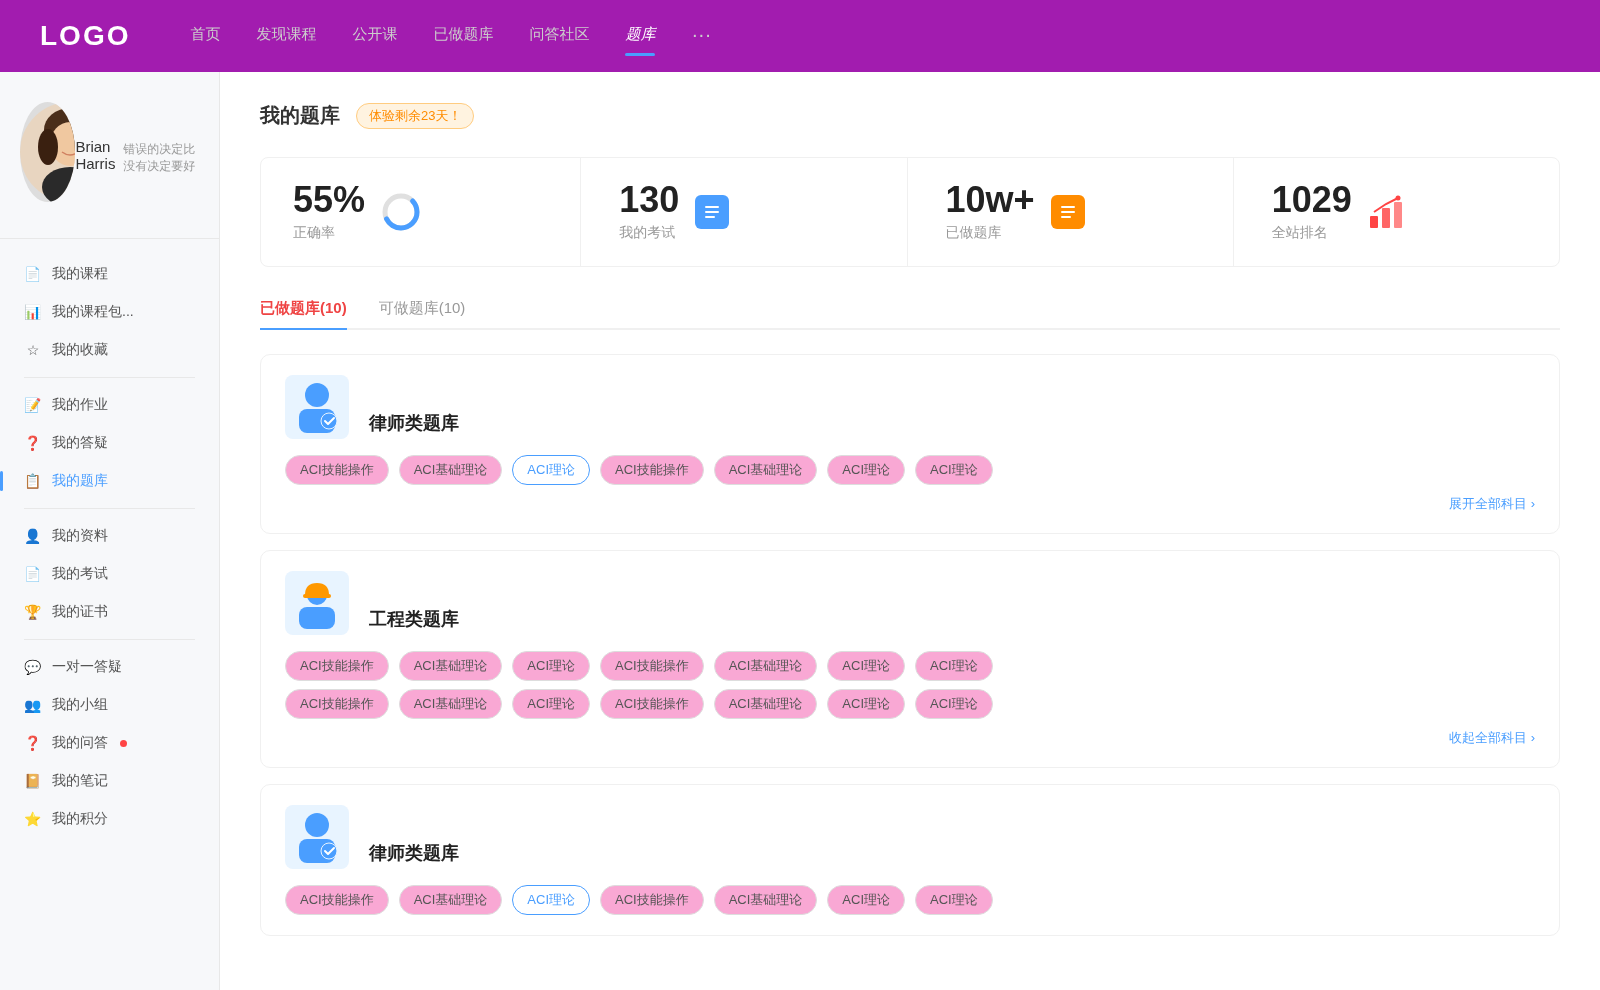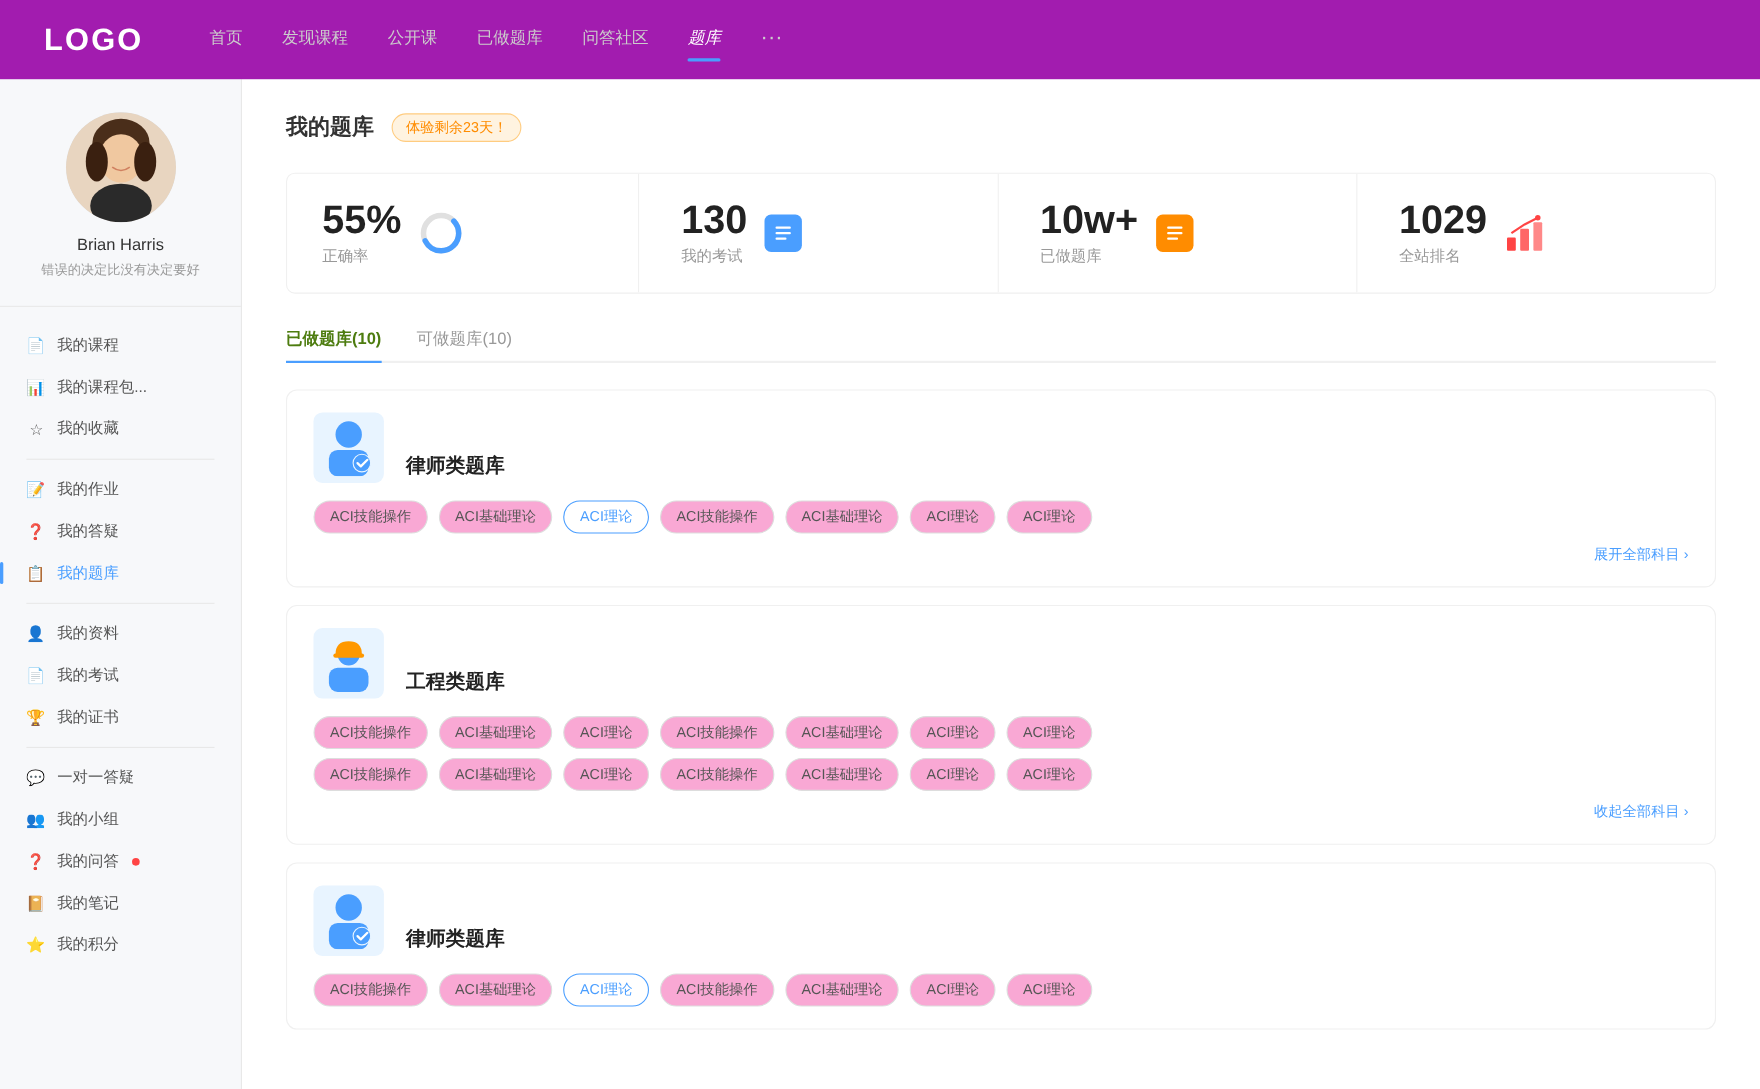--- a/index.html
+++ b/index.html
@@ -107,21 +107,21 @@
     
     .sidebar {
       width: 220px;
       background: #f7f8fa;
       padding: 30px 0;
       flex-shrink: 0;
       border-right: 1px solid #e8e8e8;
     }
     .sidebar-profile {
       display: flex;
-      flex-direction: column;
+      flex-direction: row;
       align-items: center;
       padding: 0 20px 24px;
       border-bottom: 1px solid #e8e8e8;
       margin-bottom: 16px;
     }
     .sidebar-avatar {
       width: 100px;
       height: 100px;
       border-radius: 50%;
       background: #ddd;
@@ -277,21 +277,21 @@
       margin-bottom: 24px;
     }
     .tab-item {
       font-size: 15px;
       color: #999;
       padding-bottom: 10px;
       cursor: pointer;
       position: relative;
     }
     .tab-item.active {
-      color: #4d7c0f;
+      color: #ef4444;
       font-weight: 600;
     }
     .tab-item.active::after {
       content: '';
       position: absolute;
       bottom: -2px;
       left: 0;
       width: 100%;
       height: 2px;
       background: #4a9eff;

